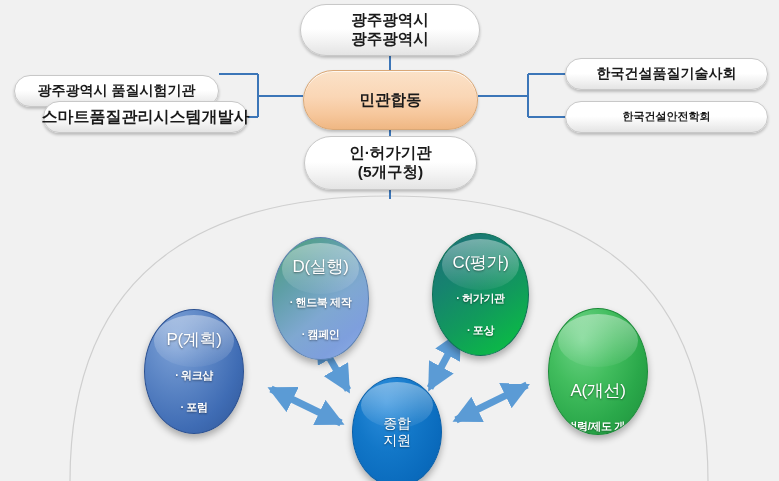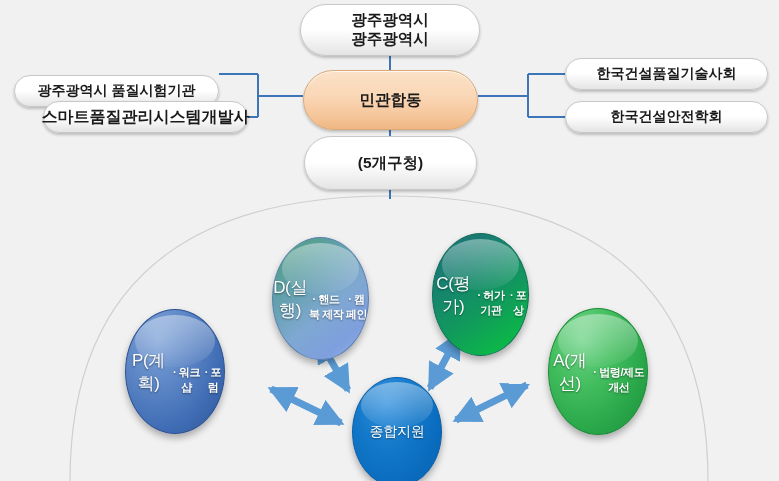--- a/index.html
+++ b/index.html
@@ -55,29 +55,29 @@
   }
   .pill span { display: block; }
 
   
   #node-top     { left: 300px; top: 4px;   width: 180px; height: 52px;  font-size: 15.5px; }
   #node-center  { left: 303px; top: 70px;  width: 175px; height: 60px;  font-size: 15.5px; gap: 36px; }
   #node-bottom  { left: 304px; top: 136px; width: 173px; height: 54px;  font-size: 15.5px; }
   #node-left-1  { left: 14px;  top: 58px;  width: 205px; height: 32px;  font-size: 14px; margin-top: 17px; }
   #node-left-2  { left: 14px;  top: 101px; width: 205px; height: 32px;  font-size: 16px; margin-left: 29px; }
   #node-right-1 { left: 565px; top: 58px;  width: 203px; height: 32px;  font-size: 14px; }
-  #node-right-2 { left: 565px; top: 101px; width: 203px; height: 32px;  font-size: 14px; }
+  #node-right-2 { left: 565px; top: 101px; width: 203px; height: 32px;  font-size: 11px; }
 
   
   .bubble {
     position: absolute;
     z-index: 3;
     box-sizing: border-box;
     display: flex;
-    flex-direction: row;
+    flex-direction: column;
     align-items: center;
     justify-content: center;
     text-align: center;
     border-radius: 50%;
     color: #ffffff;
     text-shadow: 0 1px 2px rgba(0,0,0,0.45);
     box-shadow: 0 4px 7px rgba(0,0,0,0.30);
     overflow: hidden;
   }
   .bubble::after {
@@ -102,21 +102,21 @@
     position: relative;
     z-index: 2;
     font-size: 11px;
     font-weight: bold;
     letter-spacing: -0.4px;
     margin-top: 17px;
   }
 
   
   #bubble-p {
-    left: 125px; top: 309px; width: 100px; height: 125px;
+    left: 144px; top: 309px; width: 100px; height: 125px;
     background: radial-gradient(ellipse at 32% 24%, #7fa3d8 0%, #5a84c4 38%, #3f6cb4 68%, #2f5596 100%);
     border: 1px solid #2c5191;
   }
   
   #bubble-d {
     left: 272px; top: 237px; width: 97px; height: 123px;
     background: linear-gradient(140deg, #4c9f77 0%, #5f9fa7 30%, #7fa8d1 58%, #7e9fdd 80%, #8fb0e8 100%);
     border: 1px solid #5a7fae;
   }
   
@@ -177,20 +177,21 @@
   <div class="pill" id="node-top">
     <span>광주광역시</span>
     <span>광주광역시</span>
   </div>
 
   <div class="pill accent" id="node-center">
     <span>민관합동</span>
   </div>
 
   <div class="pill" id="node-bottom">
+    <span>인·허가기관</span>
     <span>(5개구청)</span>
   </div>
 
   <div class="pill" id="node-left-1">
     <span>광주광역시 품질시험기관</span>
   </div>
   <div class="pill" id="node-left-2">
     <span>스마트품질관리시스템개발사</span>
   </div>
 

